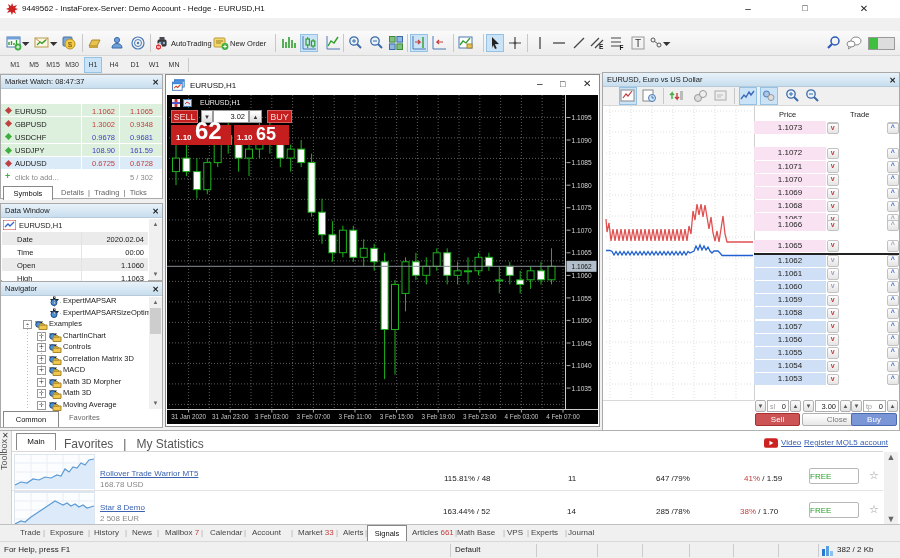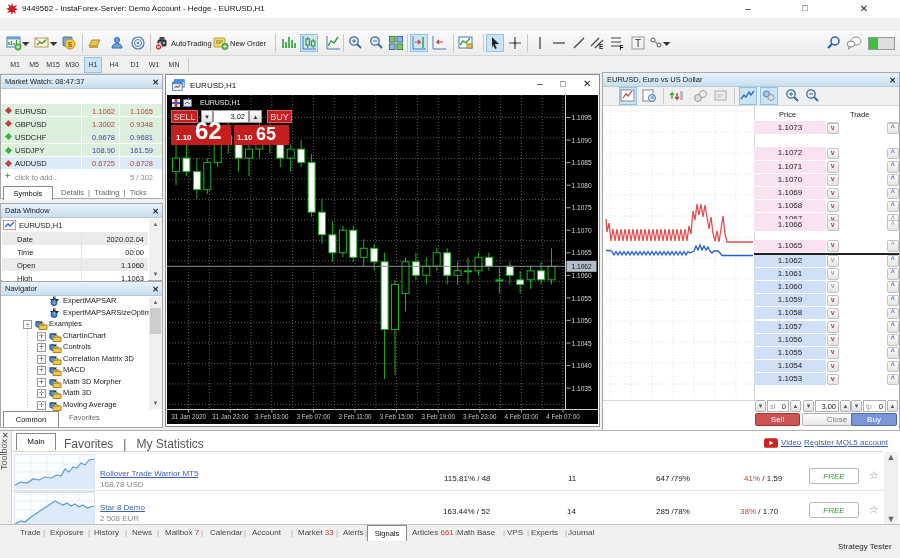--- a/index.html
+++ b/index.html
@@ -67,21 +67,21 @@
 .db1{left:73px;}
 .db2{left:133px;}
 .dsp{position:absolute;height:12px;background:#fff;border:1px solid #b0b0b0;font-size:7.5px;}
 .dspb{position:absolute;height:12px;background:linear-gradient(#fdfdfd,#e2e2e2);border:1px solid #b0b0b0;border-radius:2px;text-align:center;line-height:10px;font-size:7px;color:#333;}
 .dombtn{position:absolute;height:13px;border-radius:2px;text-align:center;font-size:8px;line-height:12px;}
 
 #toolbox{position:absolute;left:0;top:430px;width:900px;height:94px;background:#fff;border-top:1px solid #b0b0b0;}
 .tbx-strip{position:absolute;left:0;top:0;width:12px;height:94px;background:#f0f0f0;border-right:1px solid #d0d0d0;}
 .link{color:#3a62b0;text-decoration:underline;}
 .sigrow{position:absolute;left:12px;width:871px;height:37px;}
-.free{position:absolute;width:50px;height:16px;border:1px solid #b8b8b8;border-radius:2px;color:#2ca02c;text-align:center;line-height:15px;font-size:8px;background:#fff;font-style:italic;}
+.free{position:absolute;width:50px;height:16px;border:1px solid #b8b8b8;border-radius:2px;color:#2ca02c;text-align:left;line-height:15px;font-size:8px;background:#fff;}
 .star{position:absolute;color:#999;font-size:11px;}
 
 #tabbar{position:absolute;left:0;top:524px;width:900px;height:17px;background:#f0f0f0;border-top:1px solid #c0c0c0;font-size:8px;color:#444;}
 #tabbar span.sep{color:#aaa;}
 #statusbar{position:absolute;left:0;top:541px;width:900px;height:17px;background:#f0f0f0;border-top:1px solid #d8d8d8;font-size:8px;color:#222;}
 .ssep{position:absolute;top:2px;width:1px;height:13px;background:#ccc;}
 </style></head><body>
 <div id="app">
 <div id="titlebar">
 <svg style="position:absolute;left:6px;top:3px" width="12" height="12" viewBox="0 0 12 12">
@@ -940,12 +940,30 @@
 <span class="abs sep" style="left:244px;top:3px;color:#aaa">|</span>
 <span class="abs sep" style="left:291px;top:3px;color:#aaa">|</span>
 <span class="abs sep" style="left:336px;top:3px;color:#aaa">|</span>
 <span class="abs sep" style="left:365px;top:3px;color:#aaa">|</span>
 <span class="abs sep" style="left:455px;top:3px;color:#aaa">|</span>
 <span class="abs sep" style="left:503px;top:3px;color:#aaa">|</span>
 <span class="abs sep" style="left:527px;top:3px;color:#aaa">|</span>
 <span class="abs sep" style="left:565px;top:3px;color:#aaa">|</span>
 <span class="abs" style="left:838px;top:17px;color:#222">Strategy Tester</span>
 </div>
+<div id="statusbar">
+<span class="abs" style="left:4px;top:3px">For Help, press F1</span>
+<span class="abs" style="left:455px;top:3px">Default</span>
+<div class="ssep" style="left:450px"></div>
+<div class="ssep" style="left:536px"></div>
+<div class="ssep" style="left:597px"></div>
+<div class="ssep" style="left:642px"></div>
+<div class="ssep" style="left:689px"></div>
+<div class="ssep" style="left:733px"></div>
+<div class="ssep" style="left:778px"></div>
+<div class="ssep" style="left:818px"></div>
+<svg style="position:absolute;left:822px;top:3px" width="12" height="11" viewBox="0 0 12 11">
+        <rect x="0" y="4" width="3" height="7" fill="#2a7ad0"></rect>
+        <rect x="4" y="1" width="3" height="10" fill="#5aa0e0"></rect>
+        <rect x="8" y="6" width="3" height="5" fill="#8ac0f0"></rect>
+      </svg>
+<span class="abs" style="left:837px;top:3px">382 / 2 Kb</span>
+</div>
 </div>
 </body></html>

